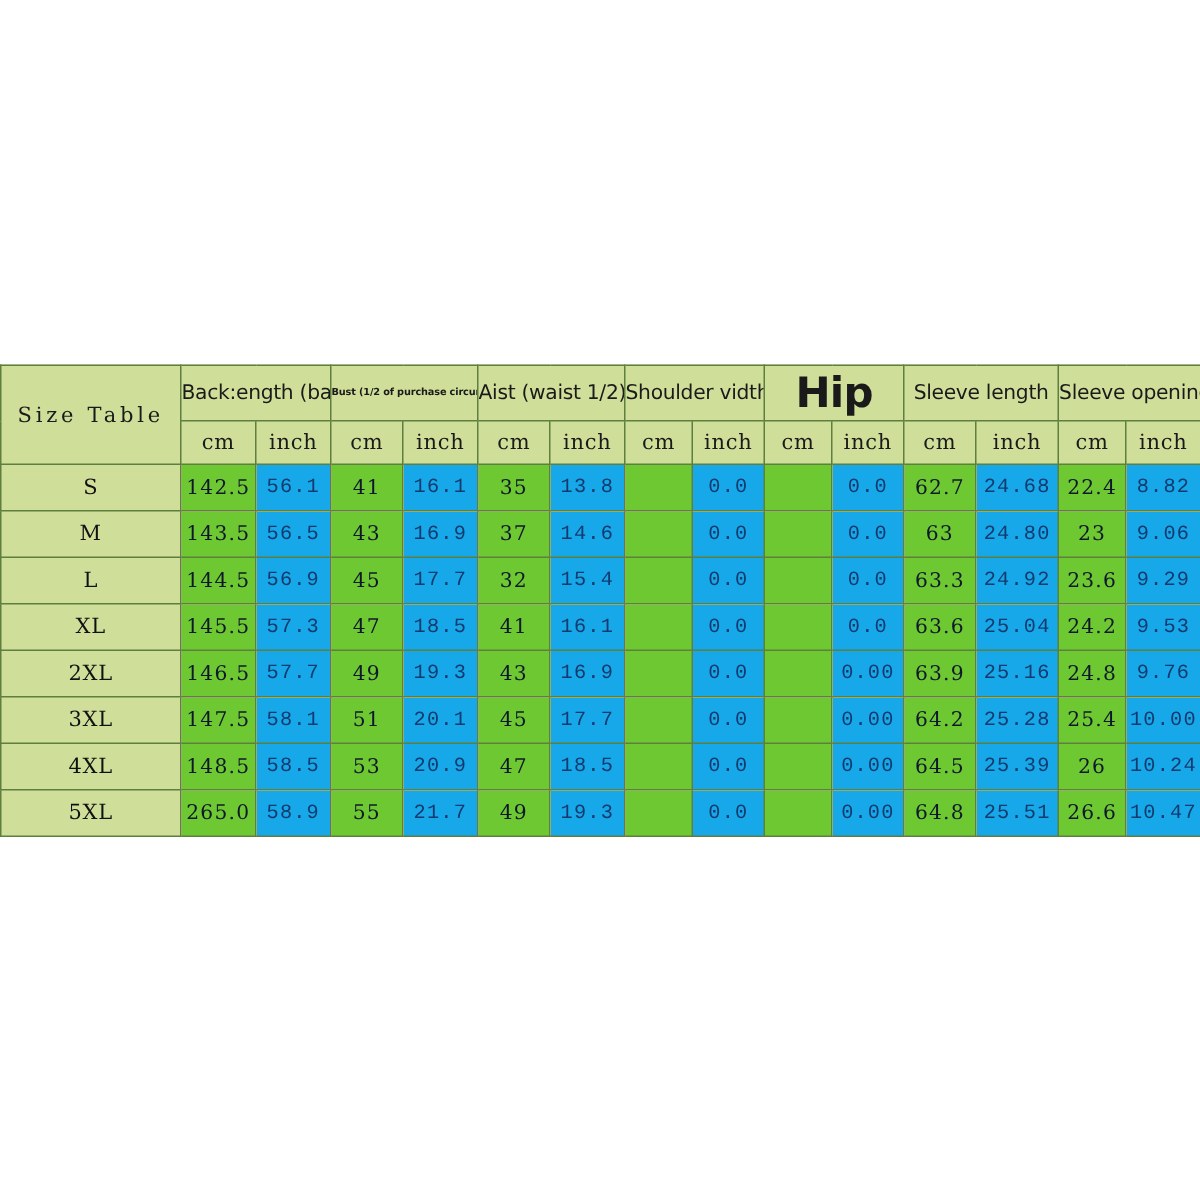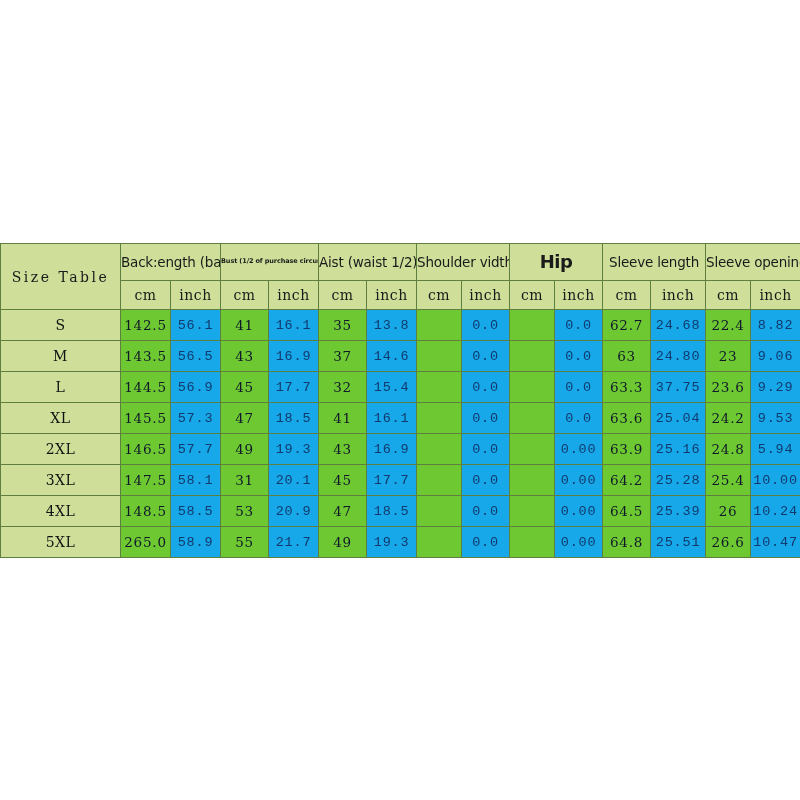--- a/index.html
+++ b/index.html
@@ -53,21 +53,21 @@
     letter-spacing: -0.2px;
     padding: 0 2px;
   }
   .grp.tiny {
     font-size: 6.5px;
     font-weight: bold;
     letter-spacing: -0.1px;
     line-height: 1.15;
   }
   .grp.big {
-    font-size: 18px;
+    font-size: 28px;
     font-weight: bold;
     letter-spacing: -0.5px;
   }
   
   .corner {
     background: #cfdf9a;
     font-family: "DejaVu Serif", serif;
     font-weight: bold;
     font-size: 14px;
     letter-spacing: 2.5px;
@@ -201,21 +201,21 @@
             <td class="inch">56.9</td>
             <td class="cm">45</td>
             <td class="inch">17.7</td>
             <td class="cm">32</td>
             <td class="inch">15.4</td>
             <td class="cm blank-cm"></td>
             <td class="inch">0.0</td>
             <td class="cm blank-cm"></td>
             <td class="inch">0.0</td>
             <td class="cm">63.3</td>
-            <td class="inch">37.75</td>
+            <td class="inch">24.92</td>
             <td class="cm">23.6</td>
             <td class="inch">9.29</td>
           </tr>
           <tr>
             <td class="sz">XL</td>
             <td class="cm">145.5</td>
             <td class="inch">57.3</td>
             <td class="cm">47</td>
             <td class="inch">18.5</td>
             <td class="cm">41</td>
@@ -237,27 +237,27 @@
             <td class="inch">19.3</td>
             <td class="cm">43</td>
             <td class="inch">16.9</td>
             <td class="cm blank-cm"></td>
             <td class="inch">0.0</td>
             <td class="cm blank-cm"></td>
             <td class="inch">0.00</td>
             <td class="cm">63.9</td>
             <td class="inch">25.16</td>
             <td class="cm">24.8</td>
-            <td class="inch">5.94</td>
+            <td class="inch">9.76</td>
           </tr>
           <tr>
             <td class="sz">3XL</td>
             <td class="cm">147.5</td>
             <td class="inch">58.1</td>
-            <td class="cm">31</td>
+            <td class="cm">51</td>
             <td class="inch">20.1</td>
             <td class="cm">45</td>
             <td class="inch">17.7</td>
             <td class="cm blank-cm"></td>
             <td class="inch">0.0</td>
             <td class="cm blank-cm"></td>
             <td class="inch">0.00</td>
             <td class="cm">64.2</td>
             <td class="inch">25.28</td>
             <td class="cm">25.4</td>

